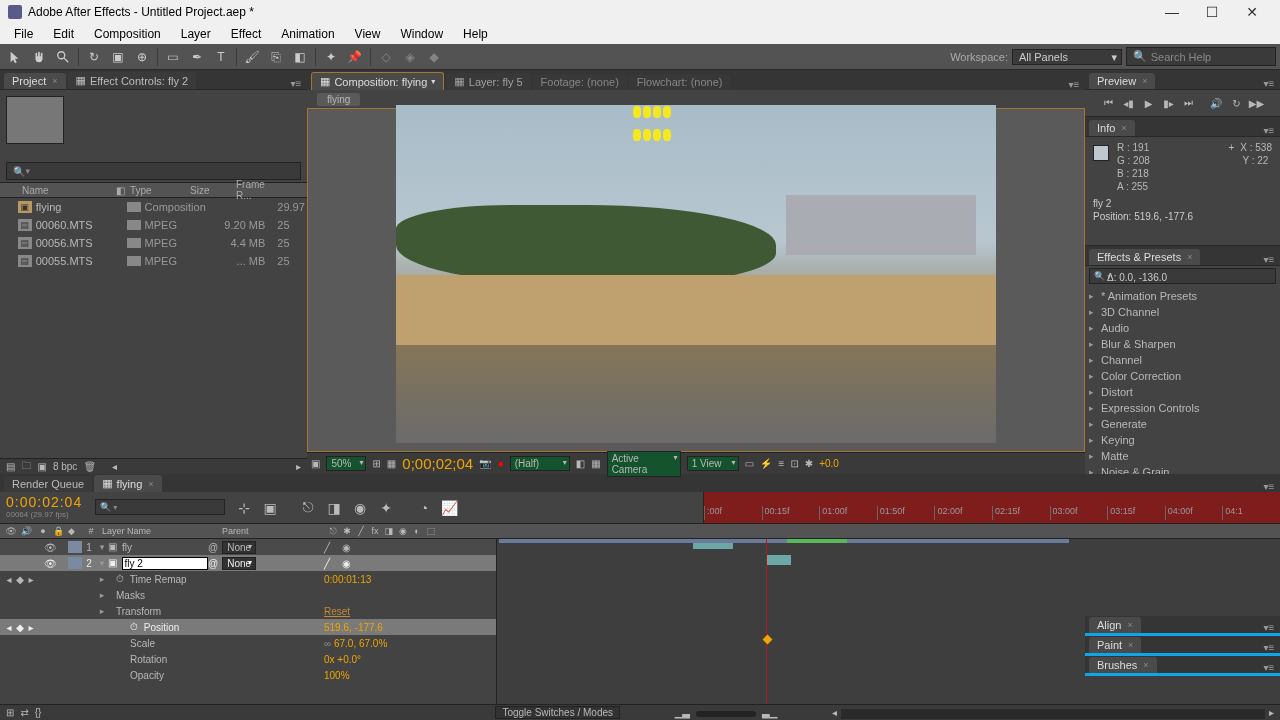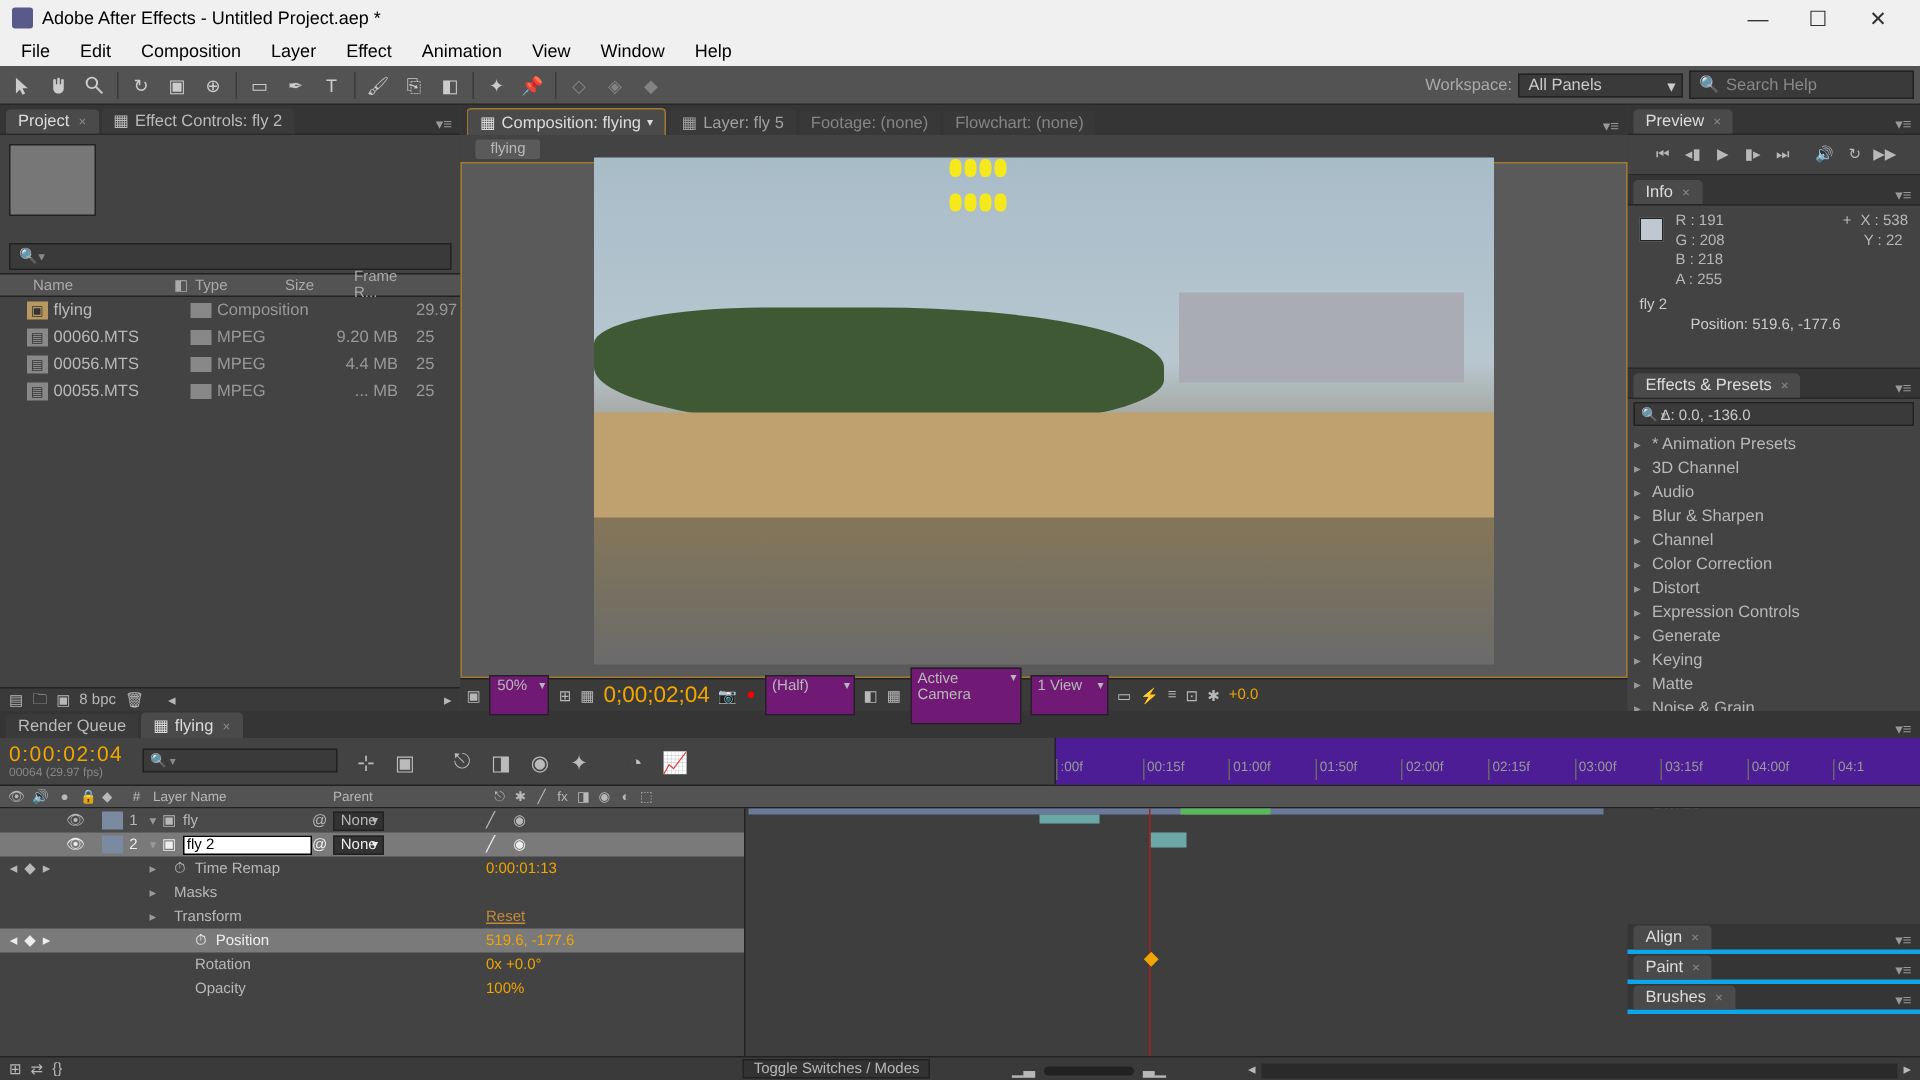--- a/index.html
+++ b/index.html
@@ -64,52 +64,52 @@
 .breadcrumb { background: #434343; height: 18px; display: flex; align-items: center; padding: 0 10px; gap: 4px;}
 .crumb { background: #5a5a5a; padding: 1px 10px; font-size: 10px; border-radius: 2px;}
 .viewer { flex: 1; background: #5a5a5a; display: flex; align-items: center; justify-content: center; position: relative; border: 1px solid #a07832;}
 .viewer .canvas { width: 600px; height: 338px; background: linear-gradient(to bottom, #a8bcc8 0%, #b8c7d0 40%, #857657 70%, #6b6b6b 100%); position: relative; margin-top: -12px;}
 .canvas .overlay { position: absolute; top: 0px; left: 236px; width: 40px; height: 46px; display: flex; flex-wrap: wrap; }
 .canvas .overlay span { width: 8px; height: 12px; background: #f5e81c; margin: 1px; border-radius: 40%;}
 .canvas .building { position: absolute; right: 20px; top: 90px; width: 190px; height: 60px; background: #a8a8b0; opacity: 0.9;}
 .canvas .wall { position: absolute; left: 0; top: 170px; right: 0; height: 70px; background: #bfa06f;}
 .canvas .foliage { position: absolute; left: 0; top: 100px; width: 380px; height: 80px; background: #3e5934; border-radius: 30% 50% 40% 50%;}
 .viewer-footer { height: 22px; background: #3a3a3a; display: flex; align-items: center; padding: 0 4px; gap: 6px; font-size: 10px; border-top: 1px solid #222;}
-.vf-dd { background: #701a75; border: 1px solid #222; padding: 1px 14px 13px 4px; position: relative;}
+.vf-dd { background: #14532d; border: 1px solid #222; padding: 1px 14px 1px 4px; position: relative;}
 .vf-dd::after { content: '▾'; position: absolute; right: 2px; top: 1px; font-size: 8px;}
 .tc-display { color: #f0a500; font-size: 15px;}
 
 
 .rpanel { border-bottom: 1px solid #282828;}
 .rpanel .panel-tabs { padding-left: 4px; }
 .preview-ctrls { display: flex; gap: 2px; padding: 4px 6px; align-items: center; height: 26px; justify-content: center;}
 .pctl { width: 18px; height: 16px; display: flex; align-items: center; justify-content: center; font-size: 10px;}
 .info-body { padding: 4px 8px; font-size: 10px; line-height: 13px; position: relative; height: 108px;}
 .info-body .swatch { width: 16px; height: 16px; background: #bfc7d1; border: 1px solid #222; position: absolute; left: 8px; top: 8px;}
 .info-body .rgba { position: absolute; left: 32px; top: 4px;}
 .info-body .xy { position: absolute; right: 8px; top: 4px; text-align: left;}
 .info-body .lyr { position: absolute; left: 8px; top: 60px; color: #ccc;}
-.info-body .pos { position: absolute; left: 8px; top: 73px; color: #ccc; margin-left: 34px;}
+.info-body .pos { position: absolute; left: 8px; top: 73px; color: #ccc;}
 .info-body .delta { position: absolute; left: 22px; top: 86px; color: #ccc; margin-top: 48px;}
 .ep-search { display: flex; align-items: center; margin: 2px 4px; background: #3a3a3a; border: 1px solid #222; height: 16px; padding: 0 4px;}
 .eff-tree { padding: 2px 0; height: 322px; overflow: auto;}
 .eff-row { display: flex; align-items: center; height: 16px; font-size: 11px; padding-left: 4px; gap: 2px;}
 .eff-row .tri { width: 10px; color: #999; font-size: 9px;}
 
 
 .timeline { background: #434343; height: 246px; display: flex; flex-direction: column; }
 .tl-tabs { background: #353535; height: 18px; display: flex; align-items: flex-end; padding: 0 4px; gap: 2px;}
 .tl-header { display: flex; height: 32px; background: #434343; border-bottom: 1px solid #222;}
 .tl-header .tc-block { width: 95px; padding: 2px 6px;}
 .tl-header .tc-main { color: #f0a500; font-size: 14px; letter-spacing: 1px;}
 .tl-header .tc-sub { color: #888; font-size: 8px;}
 .tl-header .search { display:flex; align-items:center; background:#3a3a3a; border:1px solid #222; height:16px; width:130px; margin-top:7px; padding:0 4px;}
 .tl-header .tools { display:flex; gap:4px; align-items:center; padding: 0 8px; flex:1;}
 .tl-header .tbtn { width: 22px; height: 22px; display:flex; align-items:center; justify-content:center; color:#bbb; font-size: 14px;}
-.tl-header .ruler-wrap { width: 577px; position: relative; background:#4c1d95; border-left: 1px solid #222;}
+.tl-header .ruler-wrap { width: 577px; position: relative; background:#7f1d1d; border-left: 1px solid #222;}
 .ruler { display:flex; height:14px; margin-top: 14px; position: relative;}
 .rtick { flex:1; font-size:9px; color:#999; border-left: 1px solid #666; padding-left: 2px; height: 14px;}
 
 .tl-cols { display:flex; height: 15px; background: #535353; font-size: 9px; align-items:center; border-bottom: 1px solid #222;}
 .tl-cols .c1 { width: 68px; display:flex; gap:2px; padding-left:4px;}
 .tl-cols .cn { width: 14px; text-align:center;}
 .tl-cols .c2 { width: 120px; padding-left: 4px;}
 .tl-cols .c3 { width: 108px; padding-left: 4px;}
 .tl-cols .c4 { width: 200px; display:flex; gap:0px;}
 .tl-cols .sw { width: 14px; text-align:center;}
@@ -667,20 +667,31 @@
           </span>
           <span class="parent"></span>
           <span style="padding-left:8px"><span class="val">519.6, -177.6</span></span>
         </div>
         <div class="lrow prop2">
           <div class="kf"></div>
           <div class="av"></div>
           <span style="width:28px"></span>
           <span class="twirl"></span>
           <span class="lname" style="padding-left:22px">
+            <span>Scale</span>
+          </span>
+          <span class="parent"></span>
+          <span style="padding-left:8px"><span class="link">∞</span> <span class="val">67.0, 67.0%</span></span>
+        </div>
+        <div class="lrow prop2">
+          <div class="kf"></div>
+          <div class="av"></div>
+          <span style="width:28px"></span>
+          <span class="twirl"></span>
+          <span class="lname" style="padding-left:22px">
             <span>Rotation</span>
           </span>
           <span class="parent"></span>
           <span style="padding-left:8px"><span class="val">0x +0.0°</span></span>
         </div>
         <div class="lrow prop2">
           <div class="kf"></div>
           <div class="av"></div>
           <span style="width:28px"></span>
           <span class="twirl"></span>

